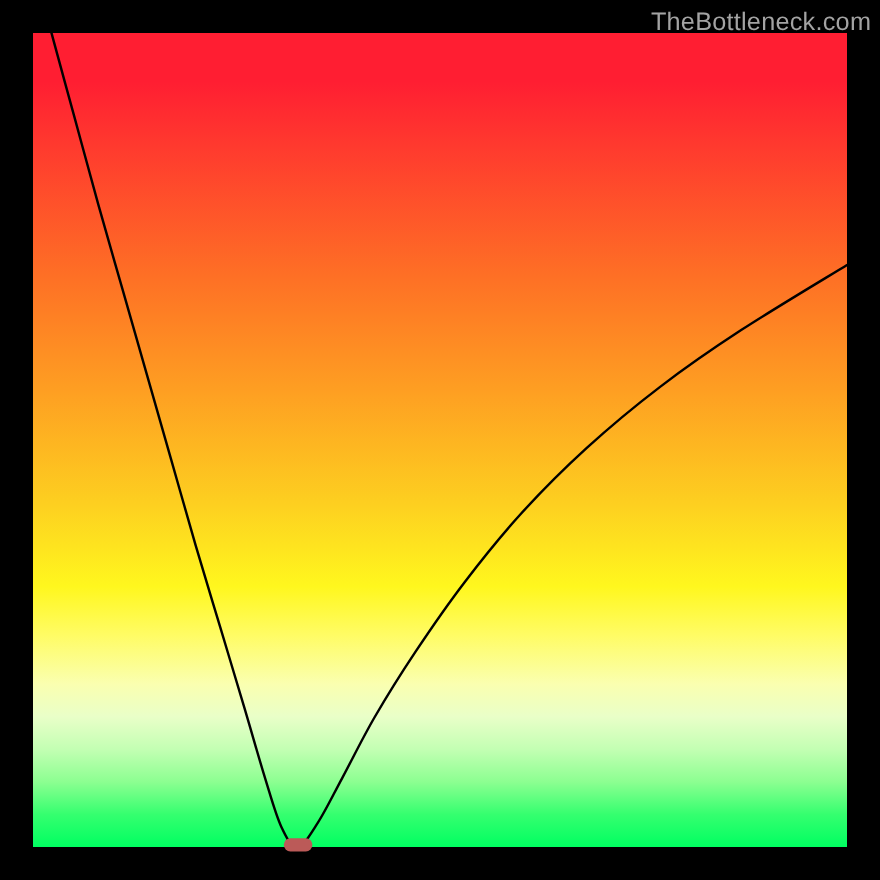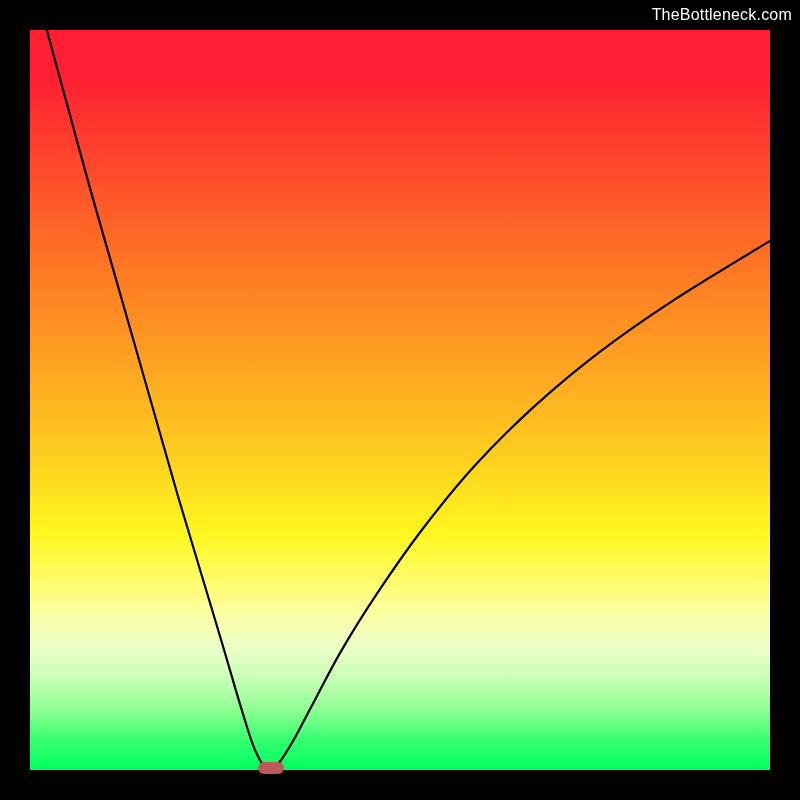--- a/index.html
+++ b/index.html
@@ -37,22 +37,22 @@
       #c3ffb3 88%,
       #8cff91 92%,
       #35ff6f 96%,
       #00ff61 100%
     );
   }
   .watermark {
     position: absolute;
     top: 6px;
     right: 8px;
-    color: #ffffff;
-    font-size: 16px;
+    color: #a3a3a3;
+    font-size: 23px;
     font-weight: 500;
     letter-spacing: 0.2px;
     user-select: none;
     margin-left: 36px;
   }
   .marker {
     position: absolute;
     width: 26px;
     height: 12px;
     background: #bb5a58;

